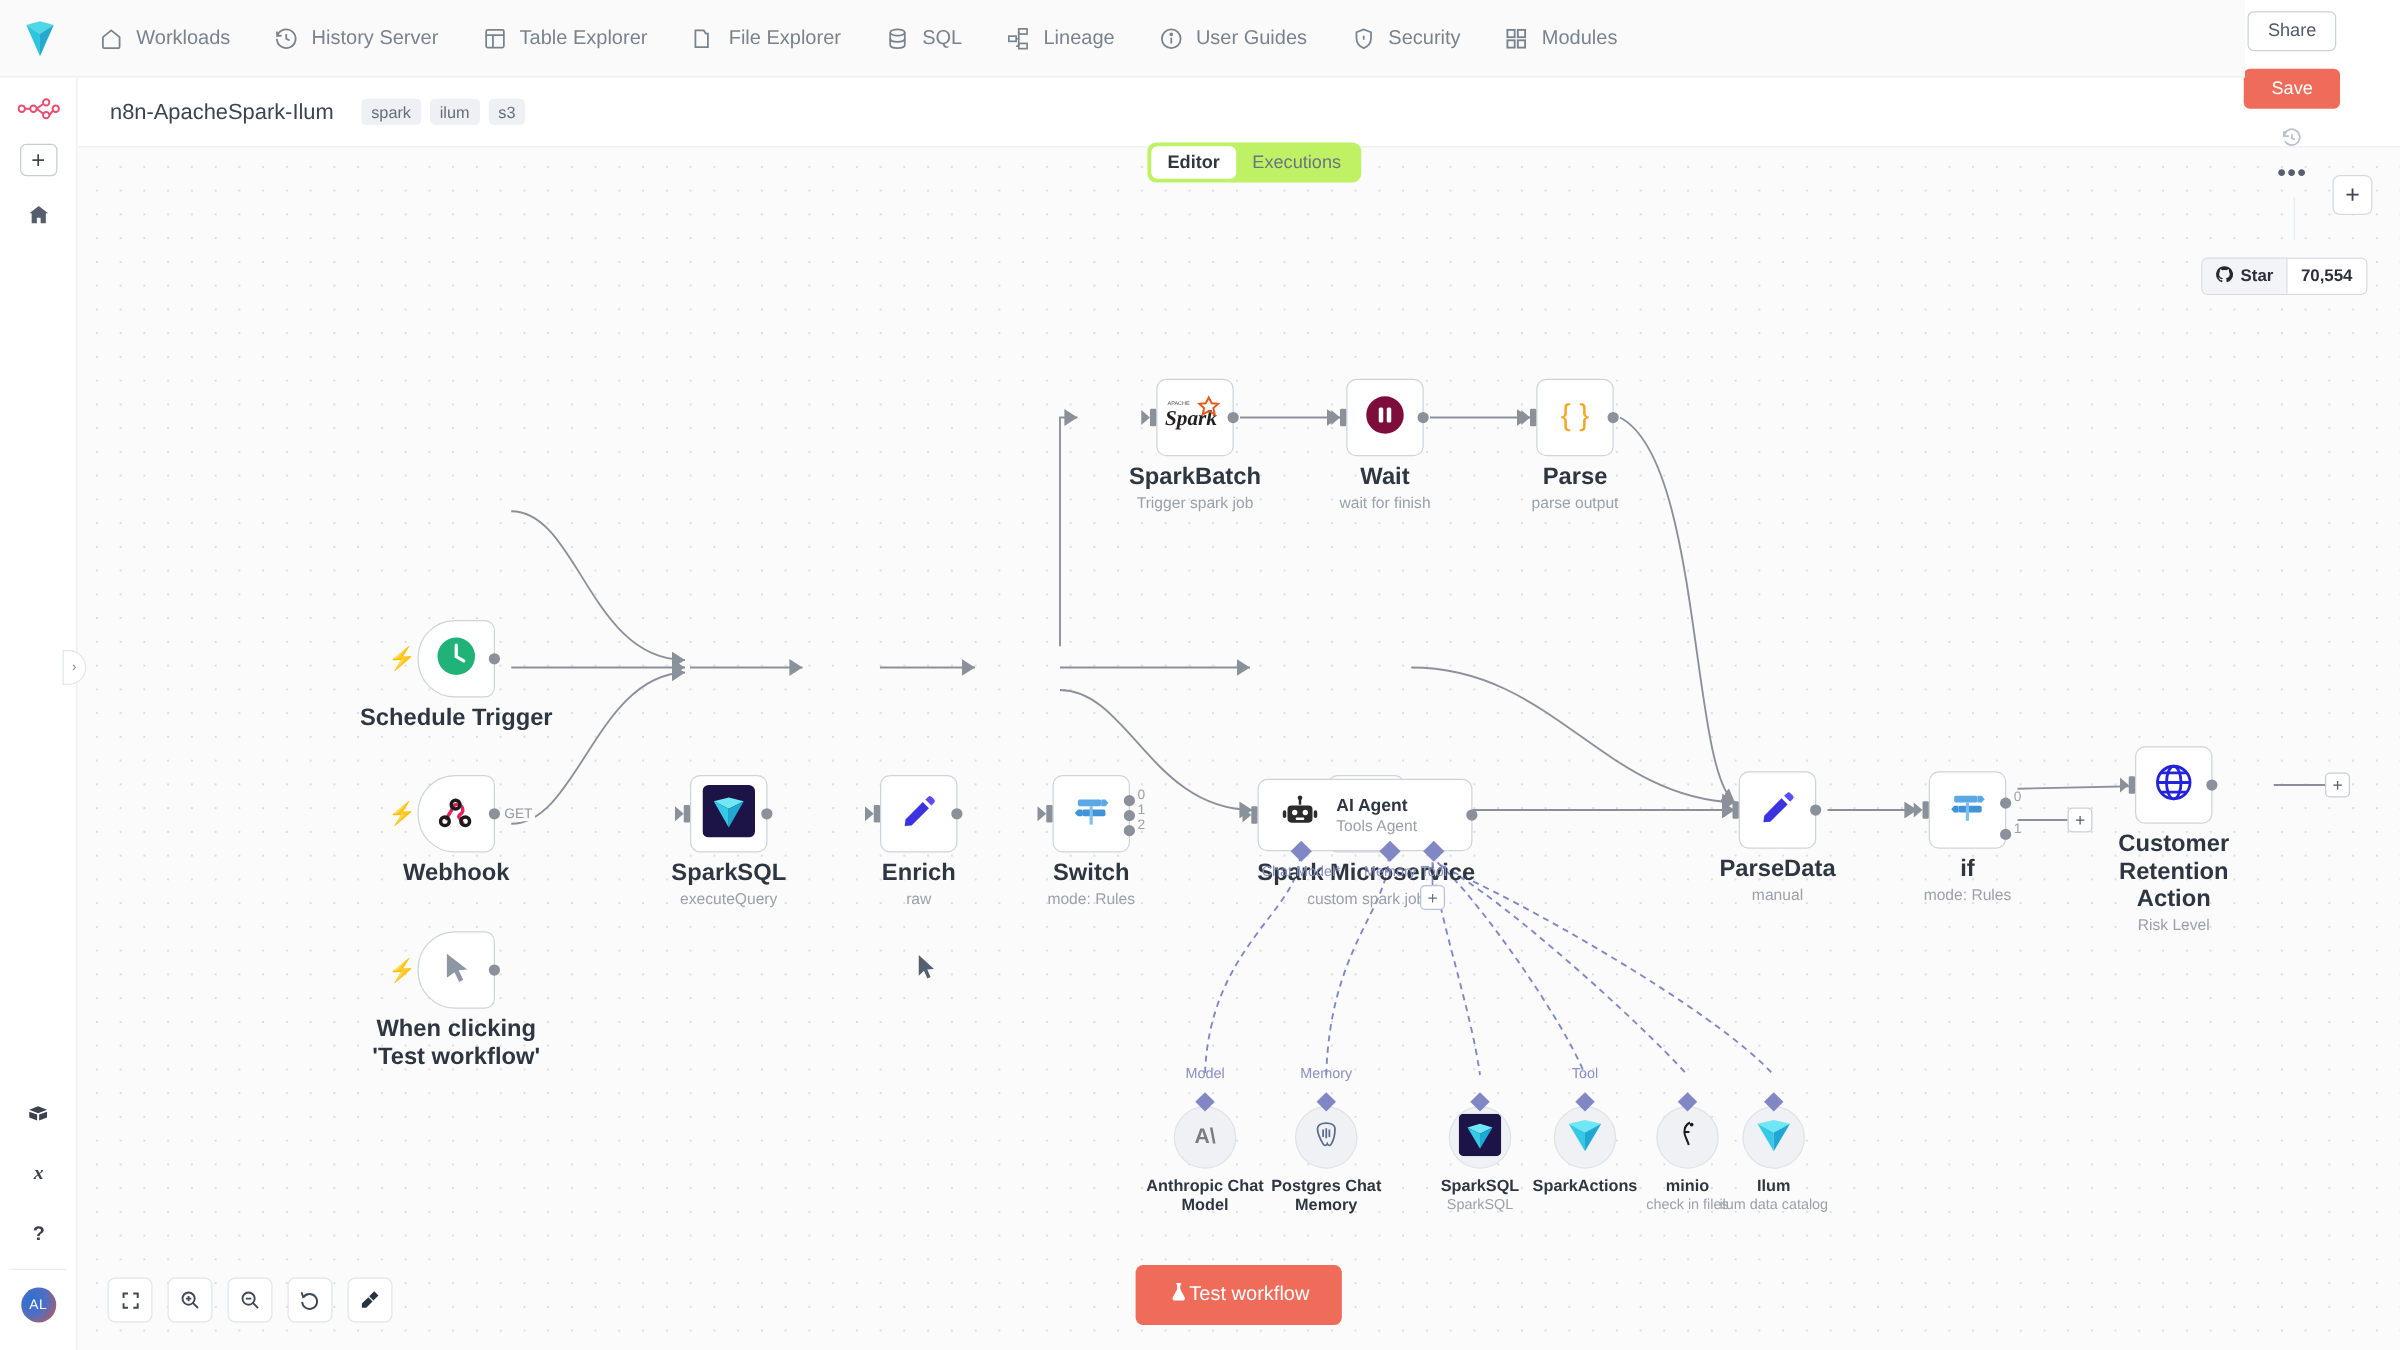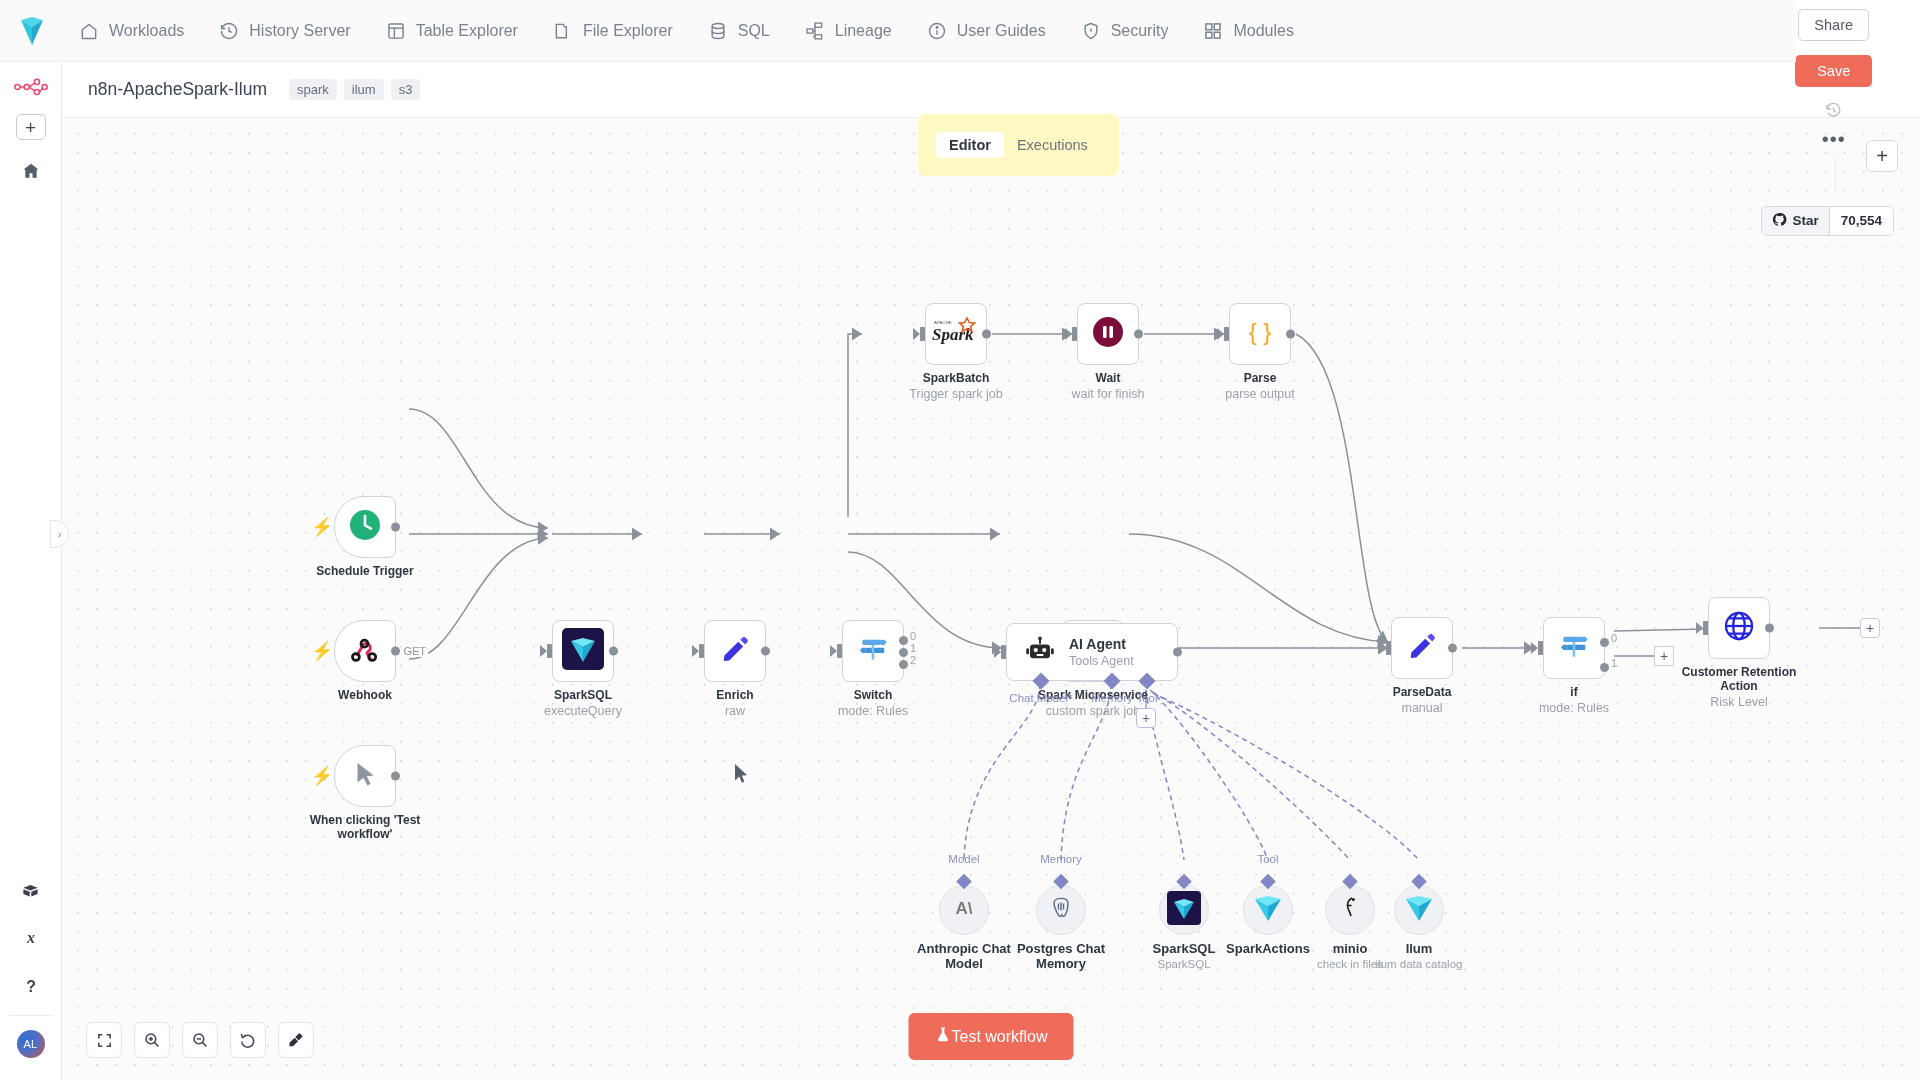--- a/index.html
+++ b/index.html
@@ -111,21 +111,21 @@
   
   .canvas {
     position: absolute; top: 118px; left: 62px; width: 1858px; height: 962px;
     background-color: #fbfbfc;
     background-image: radial-gradient(#d9dde3 1px, transparent 1px);
     background-size: 19px 19px; background-position: 6px 6px;
     overflow: hidden;
   }
   .tabs {
     position: absolute; top: 114px; left: 918px; z-index: 36;
-    display: flex; background: #fef9c3; border-radius: 7px; padding: 18px; align-items: flex-end;
+    display: flex; background: #bef264; border-radius: 7px; padding: 3px; align-items: flex-end;
   }
   .tab {
     font-size: 14.5px; padding: 5px 13px; border-radius: 5px;
     color: #6b7481; cursor: pointer;
   }
   .tab.active { background: #fff; color: #2f3640; font-weight: bold; }
 
   .canvas-add-btn {
     position: absolute; right: 22px; top: 22px; width: 32px; height: 32px;
     border: 1px solid #d5dae0; border-radius: 6px; background: #fff;
@@ -148,21 +148,21 @@
   }
   .node-box.trigger { border-radius: 30px 8px 8px 30px; }
   .node-box.wide {
     width: 172px; height: 58px; border-radius: 8px;
     justify-content: flex-start; padding-left: 18px; gap: 14px;
   }
   .node-caption {
     position: absolute; left: 50%; transform: translateX(-50%);
     top: 68px; text-align: center; white-space: nowrap;
   }
-  .node-name { font-size: 12px; color: #2e3642; font-weight: bold; }
+  .node-name { font-size: 19px; color: #2e3642; font-weight: bold; }
   .node-sub { font-size: 12.5px; color: #9aa1ab; margin-top: 2px; }
   .bolt {
     position: absolute; left: -24px; top: 50%; transform: translateY(-50%);
     color: #ef6c4d; font-size: 18px;
   }
   .port-out {
     position: absolute; right: -5px; top: 50%; transform: translateY(-50%);
     width: 9px; height: 9px; border-radius: 50%; background: #8b919b;
   }
   .port-in {

